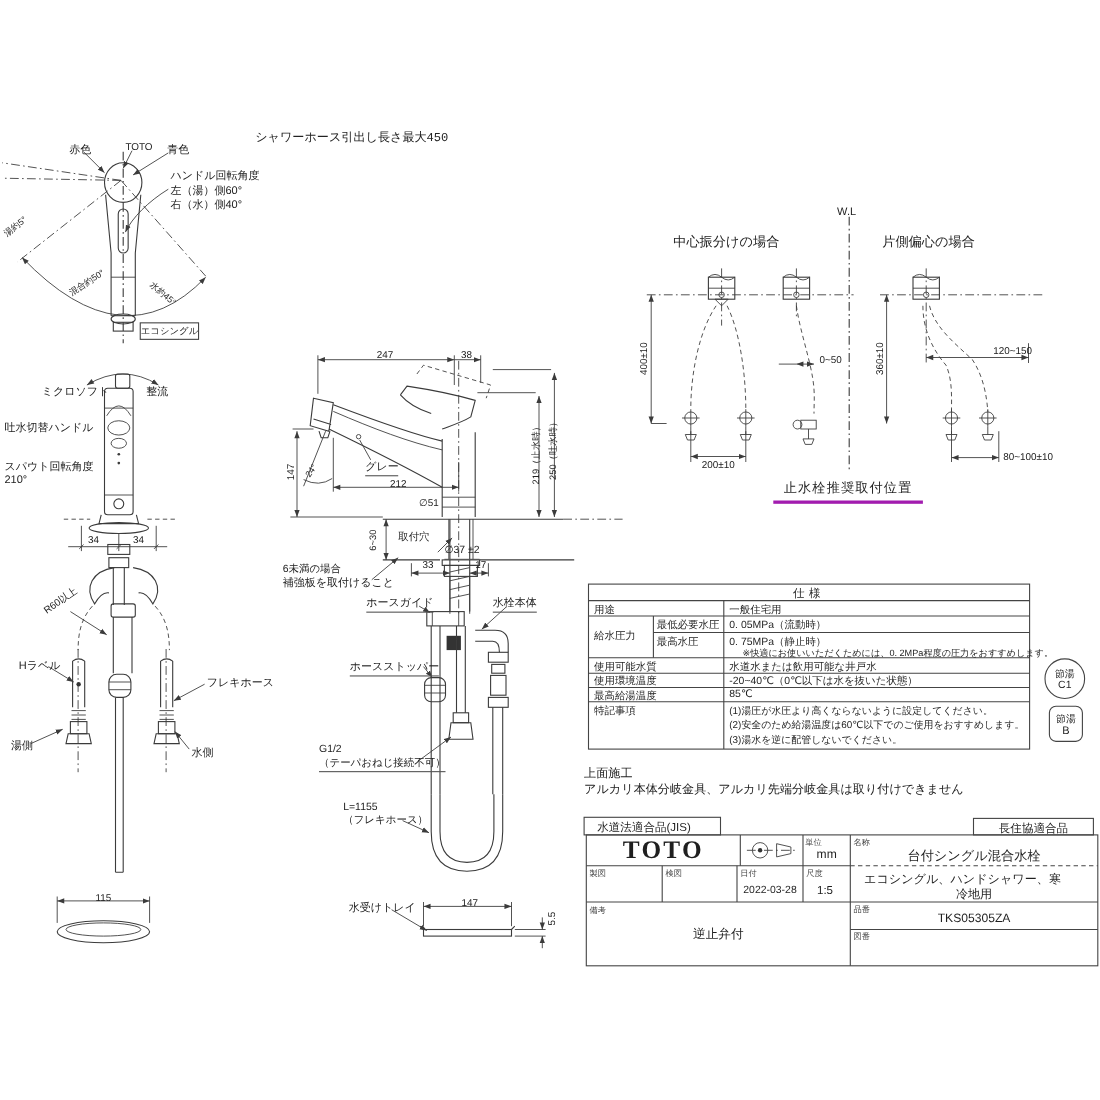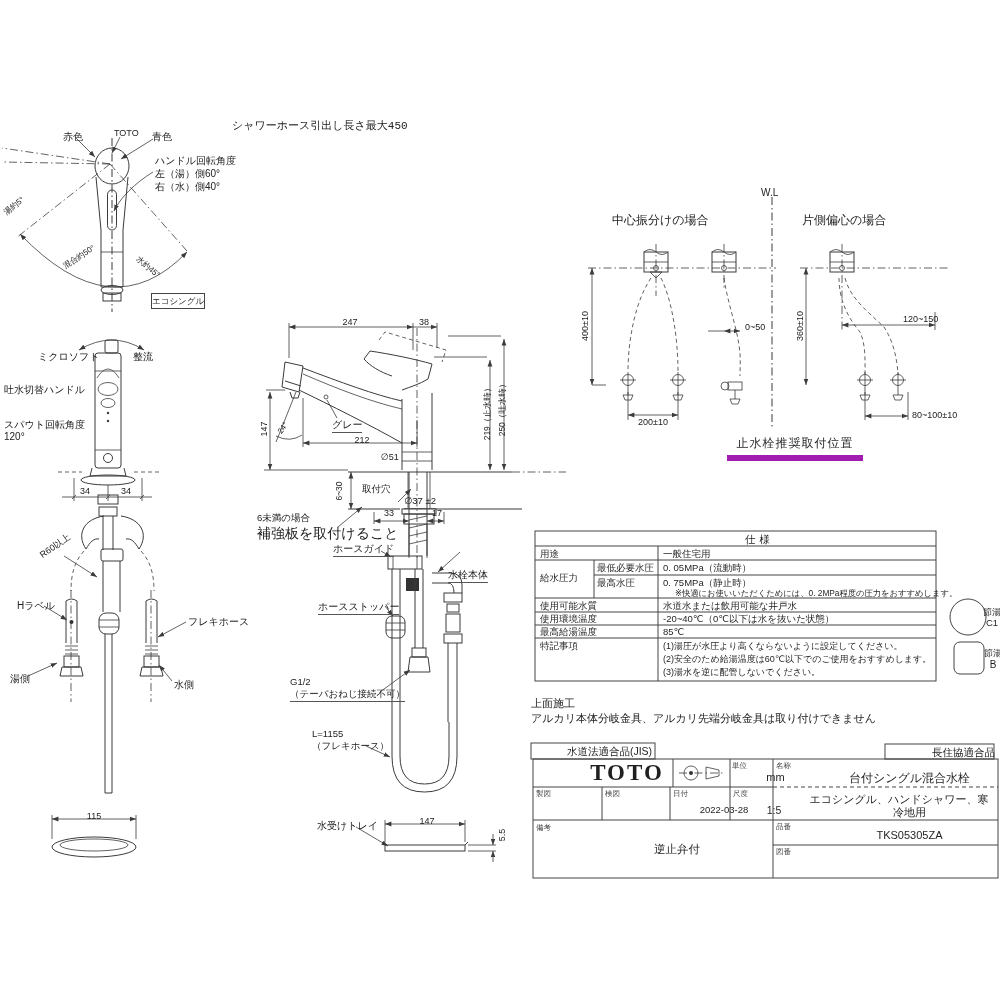--- a/index.html
+++ b/index.html
@@ -7,21 +7,21 @@
         font-family:"Liberation Sans","DejaVu Sans",sans-serif;color:#1f1f1f;}
   svg{position:absolute;left:0;top:0;}
   .ln{stroke:#3b3b3b;fill:none;stroke-width:1;}
   .thin{stroke-width:.8;}
   .dim{stroke:#3b3b3b;fill:none;stroke-width:.8;}
   .dd{stroke-dasharray:8 3 1.5 3;}
   .ds{stroke-dasharray:4 3;}
   .tb{stroke:#444;fill:none;stroke-width:1;}
   .lbl{position:absolute;color:#222;white-space:nowrap;line-height:1.15;}
   .cell{position:absolute;white-space:nowrap;color:#1f1f1f;}
-  .ctr{text-align:center;margin-left:24px;}
+  .ctr{text-align:center;}
 </style>
 </head>
 <body>
 
 <div id="page">
 
   <svg width="1000" height="1000" viewBox="0 0 1000 1000">
     <defs>
       <marker id="ae" markerWidth="9" markerHeight="7" refX="8" refY="3.5" orient="auto">
           <path d="M0 0.5 L8 3.5 L0 6.5 Z" fill="#3b3b3b"></path>
@@ -269,21 +269,21 @@
       <div class="lbl" style="font-size: 9px; left: 585px; top: 326px; transform: translate(-50%, -50%) rotate(-90deg);">400±10</div>
       <div class="lbl" style="font-size: 9px; left: 745px; top: 322px;">0~50</div>
       <div class="lbl" style="font-size: 9px; left: 653px; top: 417px; transform: translateX(-50%);">200±10</div>
       <div class="lbl" style="font-size: 9px; left: 800px; top: 326px; transform: translate(-50%, -50%) rotate(-90deg);">360±10</div>
       <div class="lbl" style="font-size: 9px; left: 903px; top: 314px;">120~150</div>
       <div class="lbl" style="font-size: 9px; left: 912px; top: 410px;">80~100±10</div>
       <div class="lbl" style="font-size: 10px; left: 38px; top: 351px;">ミクロソフト</div>
       <div class="lbl" style="font-size: 10px; left: 133px; top: 351px;">整流</div>
       <div class="lbl" style="font-size: 10px; left: 4px; top: 384px;">吐水切替ハンドル</div>
       <div class="lbl" style="font-size: 10px; left: 4px; top: 419px;">スパウト回転角度</div>
-      <div class="lbl" style="font-size: 10px; left: 4px; top: 431px;">120°</div>
+      <div class="lbl" style="font-size: 10px; left: 4px; top: 431px;">210°</div>
       <div class="lbl" style="font-size: 9px; left: 85px; top: 486px; transform: translateX(-50%);">34</div>
       <div class="lbl" style="font-size: 9px; left: 126px; top: 486px; transform: translateX(-50%);">34</div>
       <div class="lbl" style="font-size: 9px; left: 55px; top: 546px; transform: translate(-50%, -50%) rotate(-35deg);">R60以上</div>
       <div class="lbl" style="font-size: 10px; left: 17px; top: 600px;">Hラベル</div>
       <div class="lbl" style="font-size: 10px; left: 10px; top: 673px;">湯側</div>
       <div class="lbl" style="font-size: 10px; left: 188px; top: 616px;">フレキホース</div>
       <div class="lbl" style="font-size: 10px; left: 174px; top: 679px;">水側</div>
       <div class="lbl" style="font-size: 9px; left: 94px; top: 811px; transform: translateX(-50%);">115</div>
       <div class="lbl" style="font-size: 9px; left: 350px; top: 317px; transform: translateX(-50%);">247</div>
       <div class="lbl" style="font-size: 9px; left: 424px; top: 317px; transform: translateX(-50%);">38</div>
@@ -293,38 +293,38 @@
       <div class="lbl" style="font-size: 9px; left: 362px; top: 435px; transform: translateX(-50%);">212</div>
       <div class="lbl" style="font-size: 9px; left: 381px; top: 452px;">∅51</div>
       <div class="lbl" style="font-size: 8.5px; left: 488px; top: 412px; transform: translate(-50%, -50%) rotate(-90deg);">219（止水時）</div>
       <div class="lbl" style="font-size: 8.5px; left: 503px; top: 408px; transform: translate(-50%, -50%) rotate(-90deg);">250（吐水時）</div>
       <div class="lbl" style="font-size: 8.5px; left: 340px; top: 491px; transform: translate(-50%, -50%) rotate(-90deg);">6~30</div>
       <div class="lbl" style="font-size: 9.5px; left: 362px; top: 484px;">取付穴</div>
       <div class="lbl" style="font-size: 9.5px; left: 362px; top: 496px; border-bottom: 1px solid rgb(85, 85, 85); padding-bottom: 1px; margin-left: 42px;">∅37 ±2</div>
       <div class="lbl" style="font-size: 9px; left: 389px; top: 508px; transform: translateX(-50%);">33</div>
       <div class="lbl" style="font-size: 9px; left: 437px; top: 508px; transform: translateX(-50%);">17</div>
       <div class="lbl" style="font-size: 9.5px; left: 257px; top: 513px;">6未満の場合</div>
-      <div class="lbl" style="font-size: 14px; left: 257px; top: 525px;">補強板を取付けること</div>
+      <div class="lbl" style="font-size: 10px; left: 257px; top: 525px;">補強板を取付けること</div>
       <div class="lbl" style="font-size: 10px; left: 333px; top: 543px; border-bottom: 1px solid rgb(85, 85, 85); padding-bottom: 1px;">ホースガイド</div>
-      <div class="lbl" style="font-size: 10px; left: 448px; top: 543px; border-bottom: 1px solid rgb(85, 85, 85); padding-bottom: 1px; margin-top: 26px;">水栓本体</div>
+      <div class="lbl" style="font-size: 10px; left: 448px; top: 543px; border-bottom: 1px solid rgb(85, 85, 85); padding-bottom: 1px;">水栓本体</div>
       <div class="lbl" style="font-size: 10px; left: 318px; top: 601px; border-bottom: 1px solid rgb(85, 85, 85); padding-bottom: 1px;">ホースストッパー</div>
       <div class="lbl" style="font-size: 9.5px; left: 290px; top: 677px;">G1/2</div>
       <div class="lbl" style="font-size: 9.5px; left: 290px; top: 689px; border-bottom: 1px solid rgb(85, 85, 85); padding-bottom: 1px;">（テーパおねじ接続不可）</div>
       <div class="lbl" style="font-size: 9.5px; left: 312px; top: 729px;">L=1155</div>
       <div class="lbl" style="font-size: 9.5px; left: 312px; top: 741px;">（フレキホース）</div>
       <div class="lbl" style="font-size: 10px; left: 317px; top: 820px;">水受けトレイ</div>
       <div class="lbl" style="font-size: 9px; left: 427px; top: 816px; transform: translateX(-50%);">147</div>
       <div class="lbl" style="font-size: 9px; left: 502px; top: 835px; transform: translate(-50%, -50%) rotate(-90deg);">5.5</div>
       <div class="lbl" style="font-size: 11px; left: 531px; top: 697px; text-align: center;">上面施工</div>
       <div class="lbl" style="font-size: 11px; left: 531px; top: 712px;">アルカリ本体分岐金具、アルカリ先端分岐金具は取り付けできません</div>
     </div>
 
   <div class="cell ctr" style="left:127px;top:293px;width:52px;height:14px;line-height:14px;border:1px solid #444;font-size:8.5px;">エコシングル</div>
 
-  <div class="cell ctr" style="left:703px;top:435px;width:136px;font-size:12px;letter-spacing:1px;border-bottom:6px solid #a21caf;padding-bottom:3px;">止水栓推奨取付位置</div>
+  <div class="cell ctr" style="left:703px;top:435px;width:136px;font-size:12px;letter-spacing:1px;border-bottom:3px solid #a21caf;padding-bottom:3px;">止水栓推奨取付位置</div>
 
   <div>
     <div class="cell ctr" style="left:535px;top:533px;width:401px;font-size:10.5px;letter-spacing:4px;">仕様</div>
     <div class="cell" style="left:540px;top:548px;font-size:9.5px;">用途</div>
     <div class="cell" style="left:663px;top:548px;font-size:9.5px;">一般住宅用</div>
     <div class="cell" style="left:540px;top:572px;font-size:9.5px;">給水圧力</div>
     <div class="cell" style="left:597px;top:562px;font-size:9.5px;">最低必要水圧</div>
     <div class="cell" style="left:663px;top:562px;font-size:9.5px;">0. 05MPa（流動時）</div>
     <div class="cell" style="left:597px;top:577px;font-size:9.5px;">最高水圧</div>
     <div class="cell" style="left:663px;top:577px;font-size:9.5px;">0. 75MPa（静止時）</div>

